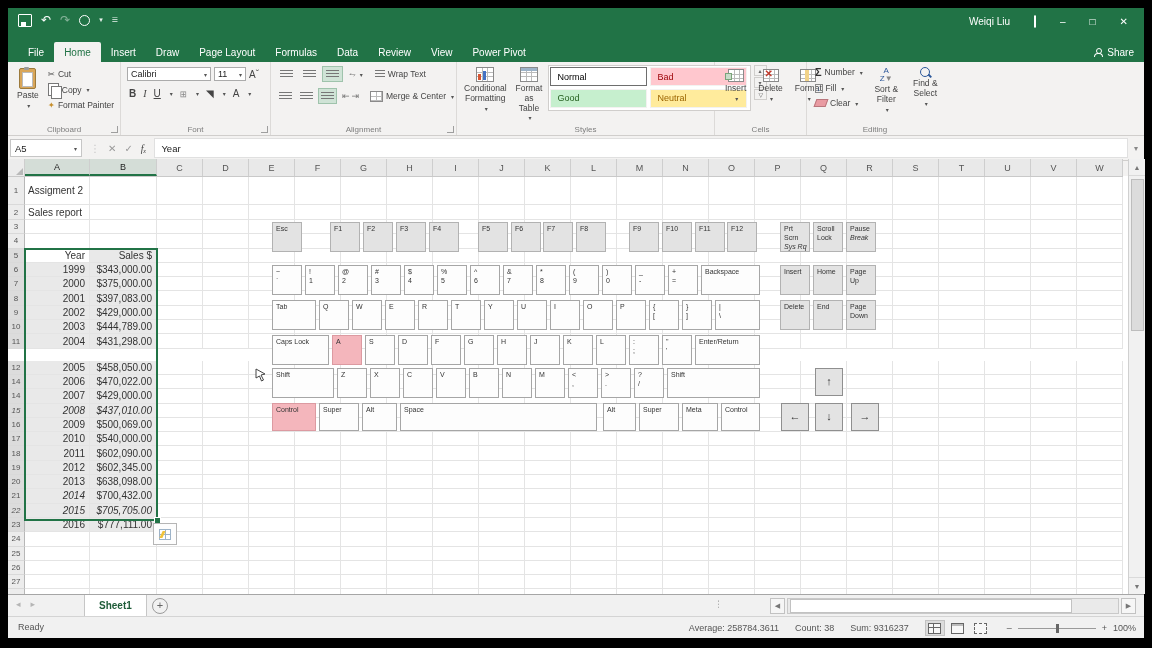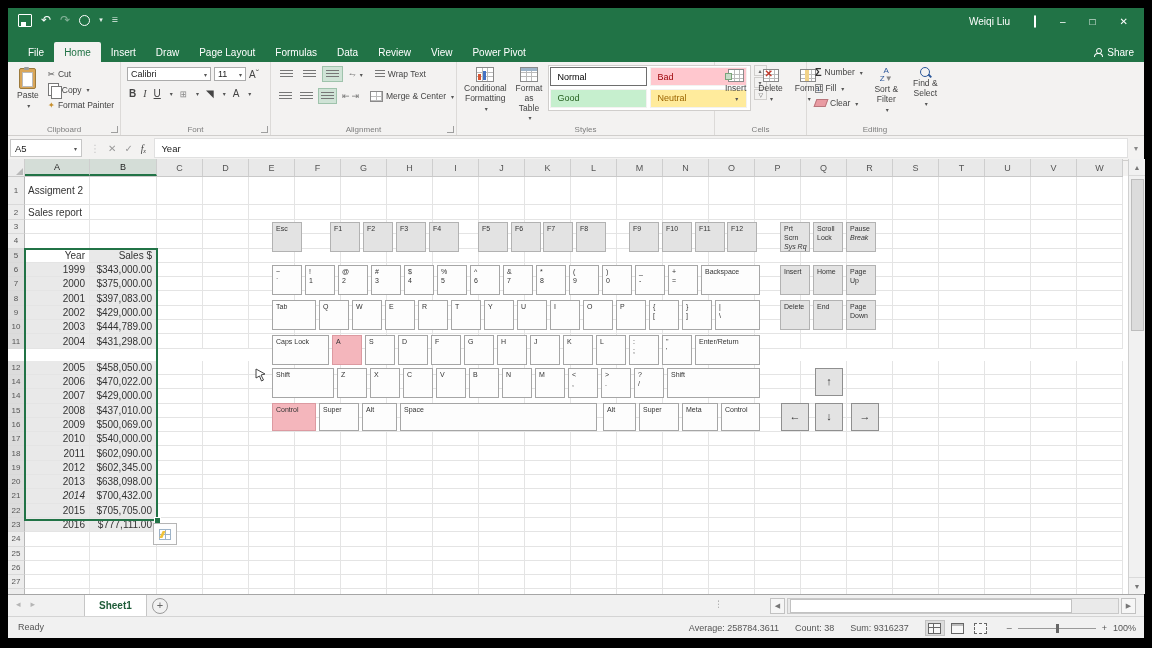--- a/index.html
+++ b/index.html
@@ -804,21 +804,21 @@
         <div class="gcell" style="width: 46px;"></div>
         <div class="gcell" style="width: 46px;"></div>
         <div class="gcell" style="width: 46px;"></div>
         <div class="gcell" style="width: 46px;"></div>
         <div class="gcell" style="width: 46px;"></div>
         <div class="gcell" style="width: 46px;"></div>
         <div class="gcell" style="width: 46px;"></div>
         <div class="gcell" style="width: 46px;"></div>
         <div class="gcell" style="width: 46px;"></div>
       </div>
-      <div class="grow" style="height: 14.3px;">
+      <div class="grow" style="height: 14.3px; font-style: italic;">
         <div class="gnum selr">15</div>
         <div class="gcell selc" style="width: 65px;">
           <span class="rt">2008</span>
         </div>
         <div class="gcell selc" style="width: 67px;">
           <span class="rt">$437,010.00</span>
         </div>
         <div class="gcell" style="width: 46px;"></div>
         <div class="gcell" style="width: 46px;"></div>
         <div class="gcell" style="width: 46px;"></div>
@@ -1014,21 +1014,21 @@
         <div class="gcell" style="width: 46px;"></div>
         <div class="gcell" style="width: 46px;"></div>
         <div class="gcell" style="width: 46px;"></div>
         <div class="gcell" style="width: 46px;"></div>
         <div class="gcell" style="width: 46px;"></div>
         <div class="gcell" style="width: 46px;"></div>
         <div class="gcell" style="width: 46px;"></div>
         <div class="gcell" style="width: 46px;"></div>
         <div class="gcell" style="width: 46px;"></div>
       </div>
-      <div class="grow" style="height: 14.3px;">
+      <div class="grow" style="height: 14.3px; font-style: italic;">
         <div class="gnum selr">22</div>
         <div class="gcell selc" style="width: 65px;">
           <span class="rt">2015</span>
         </div>
         <div class="gcell selc" style="width: 67px;">
           <span class="rt">$705,705.00</span>
         </div>
         <div class="gcell" style="width: 46px;"></div>
         <div class="gcell" style="width: 46px;"></div>
         <div class="gcell" style="width: 46px;"></div>

